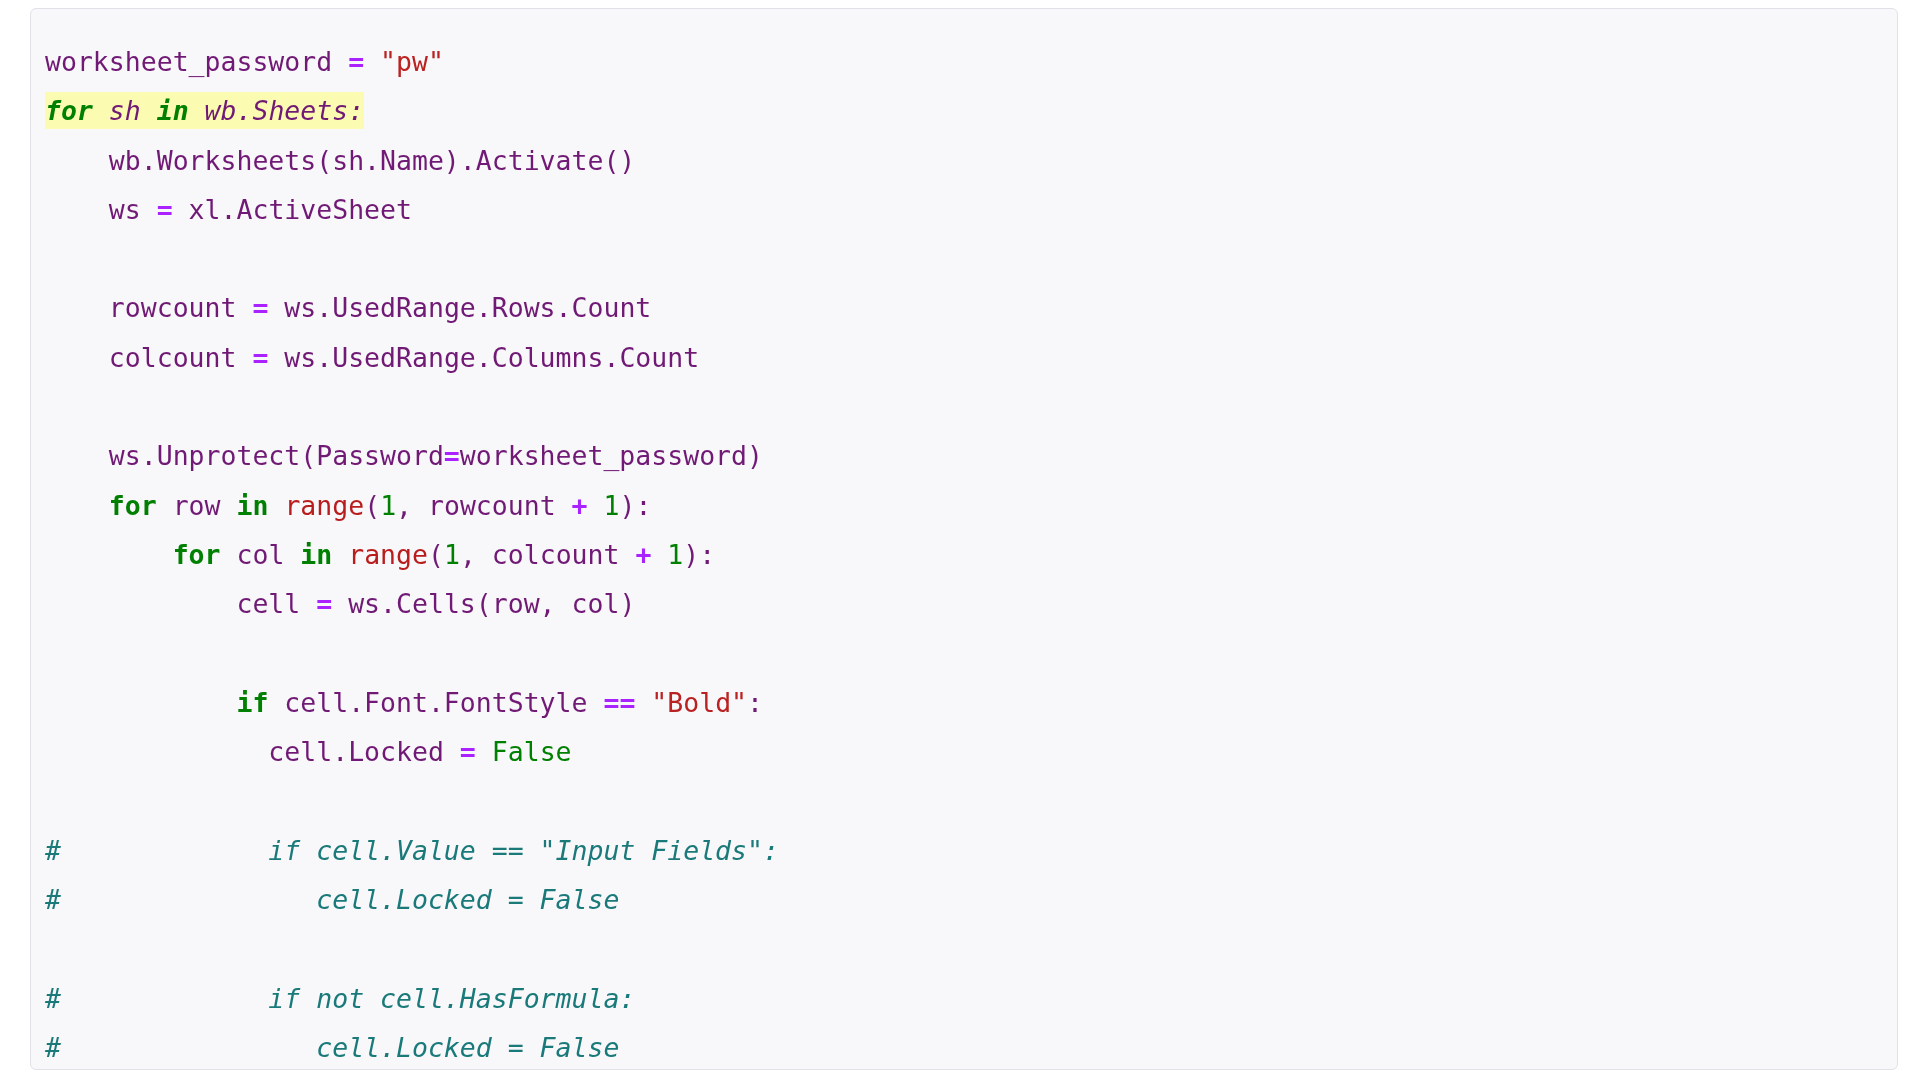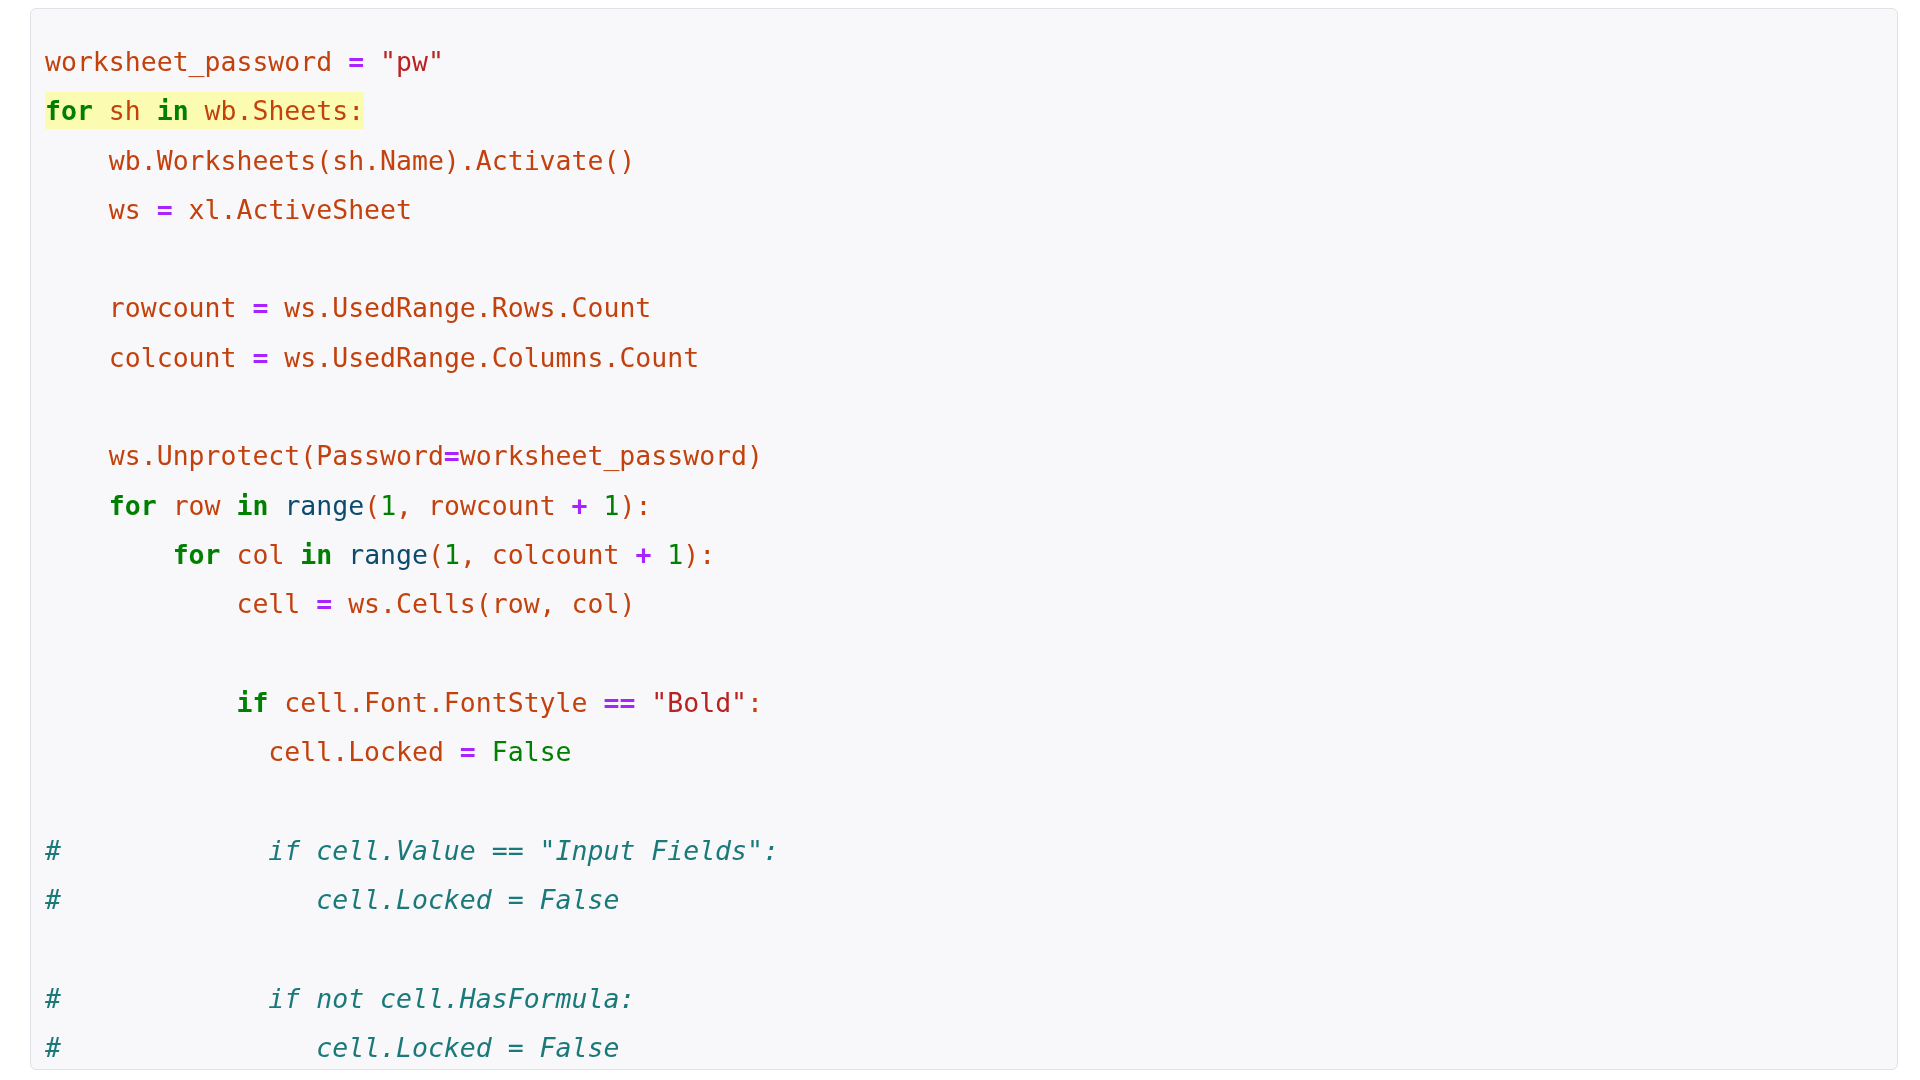--- a/index.html
+++ b/index.html
@@ -51,18 +51,18 @@
   
   .k   { color: #008000; font-weight: bold; }  
   .kc  { color: #008000; font-weight: normal; }  
   .nb  { color: #008000; }                     
   .o   { color: #aa22ff; font-weight: bold; }  
   .s   { color: #ba2121; }                     
   .mi  { color: #008000; }                     
   .n   { color: #262626; }                     
   .c   { color: #1a7a7a; font-style: italic; } 
 </style>
-<style>.k,.kc{color:#008000;}.nb{color:#0c4a6e;}.o{color:#aa22ff;}.s{color:#ba2121;}.mi{color:#008000;}.c{color:#1a7a7a;}.n{color:#c2410c;}.ln.hl > .hlbg{background:#fcfbb2;}</style></head>
+<style>.k,.kc{color:#008000;}.nb{color:#b91c1c;}.o{color:#aa22ff;}.s{color:#ba2121;}.mi{color:#008000;}.c{color:#1a7a7a;}.n{color:#701a75;}.ln.hl > .hlbg{background:#fcfbb2;font-style:italic;}</style></head>
 <body>
 
 <div id="code-block-wrapper" style="background: rgb(248, 247, 250); border-color: rgb(225, 225, 232);">
   <pre class="code-area" id="code-area" style="color: rgb(38, 38, 38);"><span class="ln"><span><span class="n">worksheet_password </span><span class="o">=</span><span class="n"> </span><span class="s">"pw"</span></span></span><span class="ln hl"><span class="hlbg"><span class="k">for</span><span class="n"> sh </span><span class="k">in</span><span class="n"> wb.Sheets:</span></span></span><span class="ln"><span><span class="n">    wb.Worksheets(sh.Name).Activate()</span></span></span><span class="ln"><span><span class="n">    ws </span><span class="o">=</span><span class="n"> xl.ActiveSheet</span></span></span><span class="ln"><span>​</span></span><span class="ln"><span><span class="n">    rowcount </span><span class="o">=</span><span class="n"> ws.UsedRange.Rows.Count</span></span></span><span class="ln"><span><span class="n">    colcount </span><span class="o">=</span><span class="n"> ws.UsedRange.Columns.Count</span></span></span><span class="ln"><span>​</span></span><span class="ln"><span><span class="n">    ws.Unprotect(Password</span><span class="o">=</span><span class="n">worksheet_password)</span></span></span><span class="ln"><span><span class="n">    </span><span class="k">for</span><span class="n"> row </span><span class="k">in</span><span class="n"> </span><span class="nb">range</span><span class="n">(</span><span class="mi">1</span><span class="n">, rowcount </span><span class="o">+</span><span class="n"> </span><span class="mi">1</span><span class="n">):</span></span></span><span class="ln"><span><span class="n">        </span><span class="k">for</span><span class="n"> col </span><span class="k">in</span><span class="n"> </span><span class="nb">range</span><span class="n">(</span><span class="mi">1</span><span class="n">, colcount </span><span class="o">+</span><span class="n"> </span><span class="mi">1</span><span class="n">):</span></span></span><span class="ln"><span><span class="n">            cell </span><span class="o">=</span><span class="n"> ws.Cells(row, col)</span></span></span><span class="ln"><span>​</span></span><span class="ln"><span><span class="n">            </span><span class="k">if</span><span class="n"> cell.Font.FontStyle </span><span class="o">==</span><span class="n"> </span><span class="s">"Bold"</span><span class="n">:</span></span></span><span class="ln"><span><span class="n">              cell.Locked </span><span class="o">=</span><span class="n"> </span><span class="kc">False</span></span></span><span class="ln"><span>​</span></span><span class="ln"><span><span class="c">#             if cell.Value == "Input Fields":</span></span></span><span class="ln"><span><span class="c">#                cell.Locked = False</span></span></span><span class="ln"><span>​</span></span><span class="ln"><span><span class="c">#             if not cell.HasFormula:</span></span></span><span class="ln"><span><span class="c">#                cell.Locked = False</span></span></span></pre>
 </div>
 
 </body></html>

